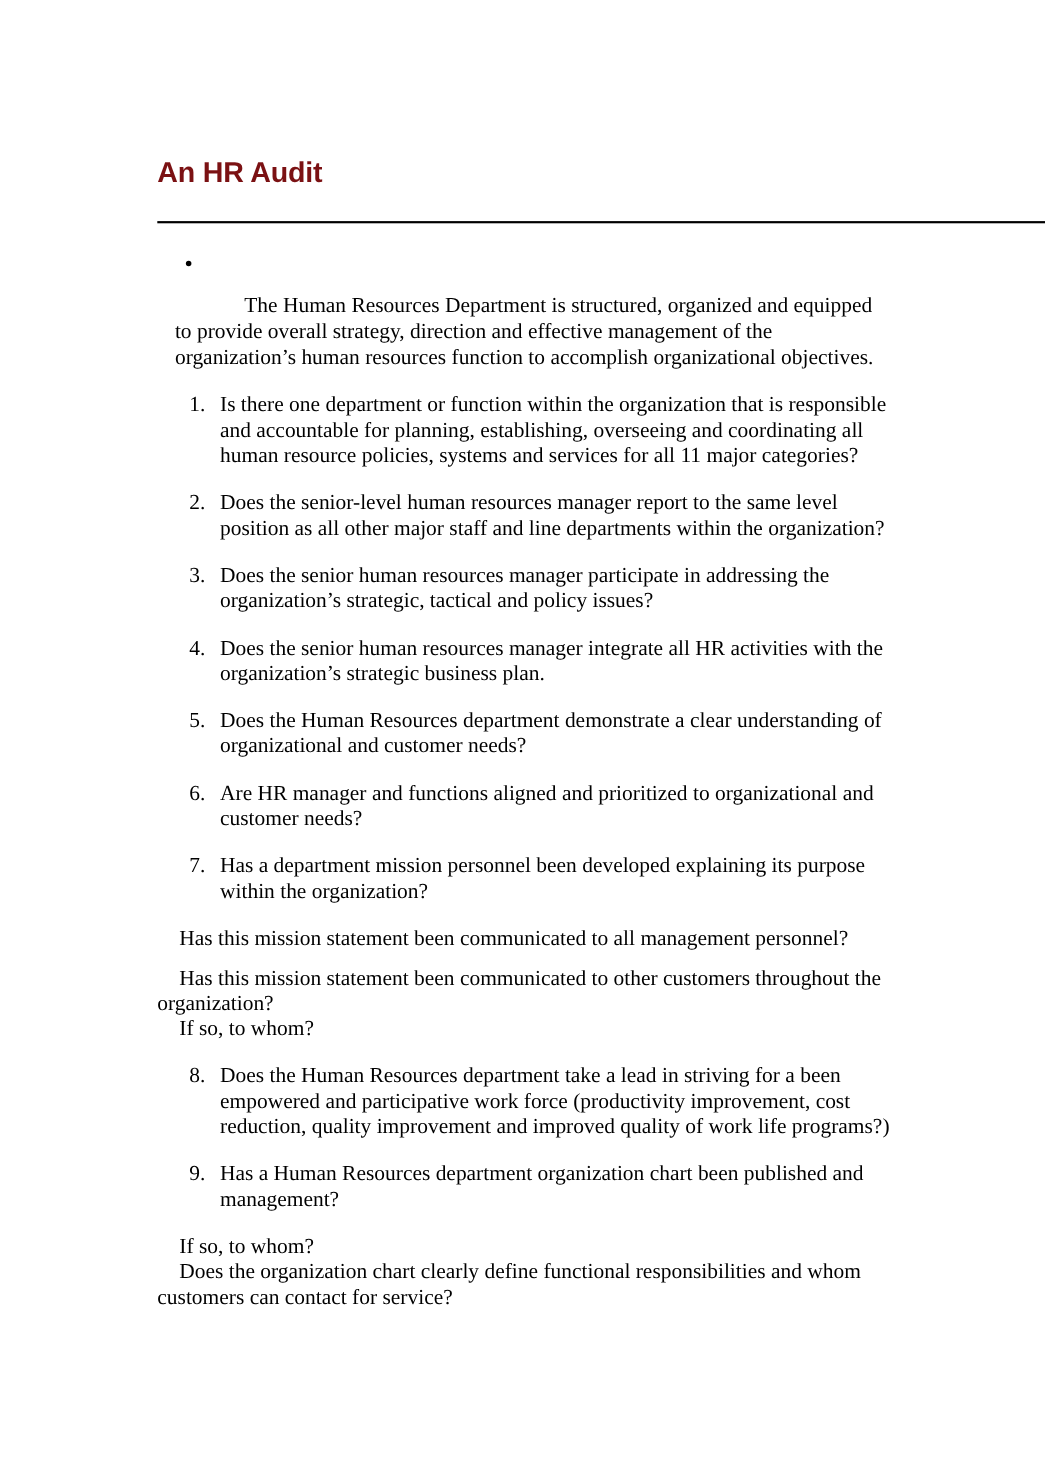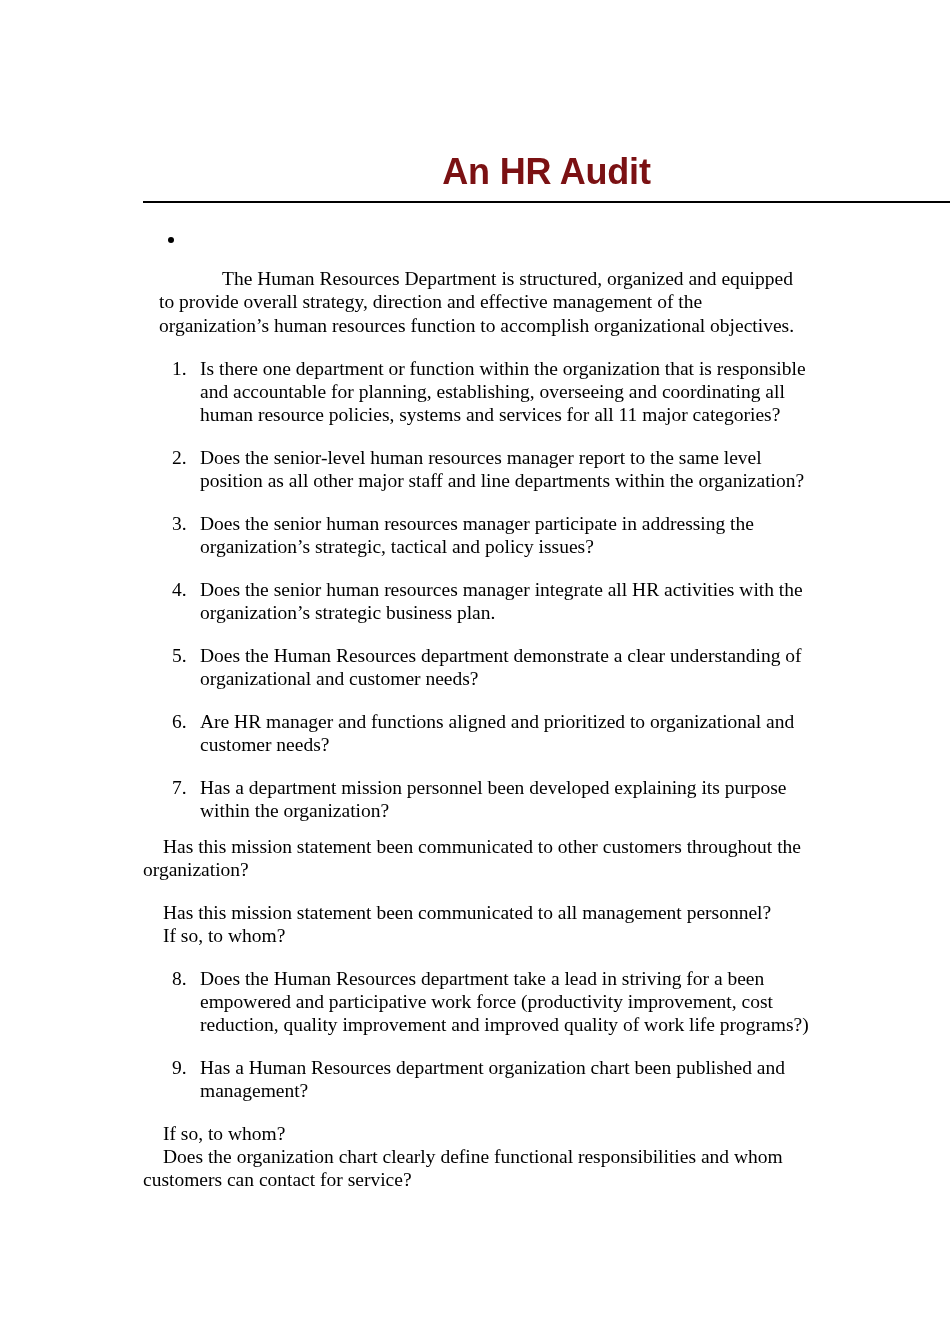--- a/index.html
+++ b/index.html
@@ -27,27 +27,26 @@
   
   .title-block {
     position: absolute;
     left: 143px;
     top: 138px;
     right: 0;
   }
   .doc-title {
     font-family: "Liberation Sans", "DejaVu Sans", sans-serif;
     font-weight: bold;
-    font-size: 36px;
+    font-size: 26px;
     line-height: 36px;
     letter-spacing: -0.2px;
     color: #7B1113;
-    margin: 16px;
-    padding: 0;
-    text-align: center;
+    margin: 0;
+    padding: 0;
   }
   .title-rule {
     position: absolute;
     left: 143px;
     top: 201px;
     width: 807px;
     height: 0;
     border: 0;
     border-top: 2px solid #000000;
     margin: 0;
@@ -170,23 +169,23 @@
     <div class="q-item">
       <span class="q-num">6.</span>
       <span class="q-text">Are HR manager and functions aligned and prioritized to organizational and customer needs?</span>
     </div>
 
     <div class="q-item">
       <span class="q-num">7.</span>
       <span class="q-text">Has a department mission personnel been developed explaining its purpose within the organization?</span>
     </div>
 
+    <p class="followup gap-lg">Has this mission statement been communicated to all management personnel?</p>
+
     <p class="followup gap-md">Has this mission statement been communicated to other customers throughout the organization?</p>
-
-    <p class="followup gap-lg">Has this mission statement been communicated to all management personnel?</p>
 
     <p class="followup tight">If so, to whom?</p>
 
 
     <div class="q-item">
       <span class="q-num">8.</span>
       <span class="q-text">Does the Human Resources department take a lead in striving for a been empowered and participative work force (productivity improvement, cost reduction, quality improvement and improved quality of work life programs?)</span>
     </div>
 
     <div class="q-item">

